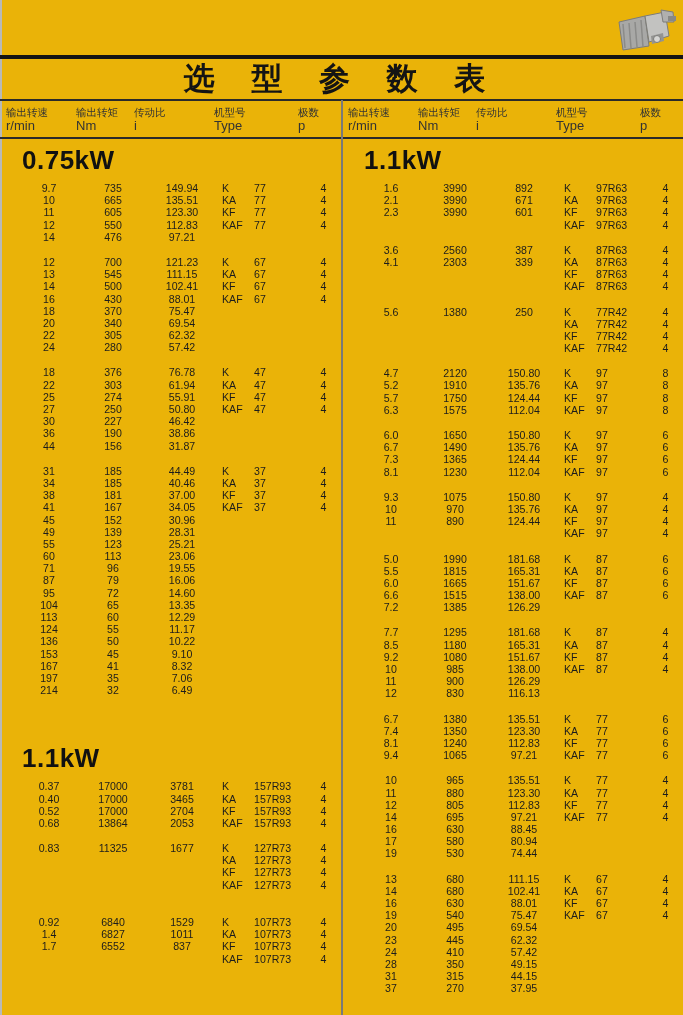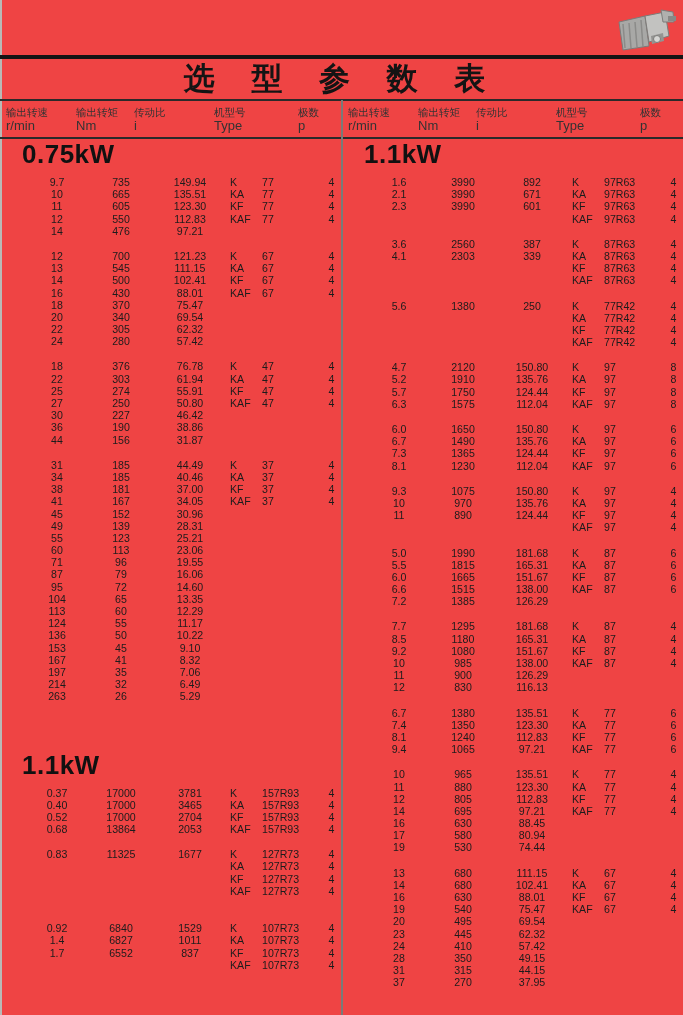--- a/index.html
+++ b/index.html
@@ -6,21 +6,21 @@
   body{
     width:683px;height:1015px;
     background:#f2f2f0;
     font-family:"Liberation Sans","DejaVu Sans",sans-serif;
     color:#1c1c1c;
     overflow:hidden;
   }
   .page{
     position:relative;
     width:683px;height:1015px;
-    background:#ef4444;
+    background:#eab308;
   }
   .page-left-edge{
     position:absolute;left:0;top:0;width:2px;height:1015px;
     background:#b9b9b6;
   }
   
   .photo-wrap{
     position:absolute;top:6px;right:6px;width:66px;height:52px;
   }
   .title-rule-thick{
@@ -50,32 +50,32 @@
     align-items:center;
   }
   .col-headers.left{left:0;}
   .col-headers.right{left:342px;}
   .hcell{
     font-size:10.5px;line-height:13px;color:#333;
   }
   .hcell .unit{display:block;font-size:13px;color:#333;}
   
   .data-col{
-    position:absolute;top:136px;width:341px;height:873px;
+    position:absolute;top:142px;width:341px;height:873px;
     overflow:hidden;
   }
   .data-col.left{left:0;}
   .data-col.right{left:342px;}
   .kw-heading{
     font-size:26px;font-weight:bold;color:#111;
     margin:4px 0 8px 22px;line-height:28px;
     letter-spacing:0.5px;
   }
   .kw-heading.later{margin-top:48px;}
-  .block{margin:0 0 13px 16px;}
+  .block{margin:0 0 13px 8px;}
   .row{
     display:grid;
     grid-template-columns:70px 58px 80px 84px 35px;
     padding-left:6px;box-sizing:border-box;
     height:12.2px;line-height:12.2px;
     font-size:10.6px;color:#1c1c1c;
   }
   .c-num{text-align:center;}
   .c-type{display:flex;text-align:left;}
   .c-type .prefix{width:32px;display:inline-block;}
@@ -548,30 +548,20 @@
         <div class="row">
           <span class="c-num">214</span>
           <span class="c-num">32</span>
           <span class="c-num">6.49</span>
           <span class="c-type">
             <span class="prefix"></span>
             <span class="size"></span>
           </span>
           <span class="c-poles"></span>
         </div>
-        <div class="row">
-          <span class="c-num">263</span>
-          <span class="c-num">26</span>
-          <span class="c-num">5.29</span>
-          <span class="c-type">
-            <span class="prefix"></span>
-            <span class="size"></span>
-          </span>
-          <span class="c-poles"></span>
-        </div>
       </div>
       <div class="kw-heading later">1.1kW</div>
       <div class="block">
         <div class="row">
           <span class="c-num">0.37</span>
           <span class="c-num">17000</span>
           <span class="c-num">3781</span>
           <span class="c-type">
             <span class="prefix">K</span>
             <span class="size">157R93</span>

